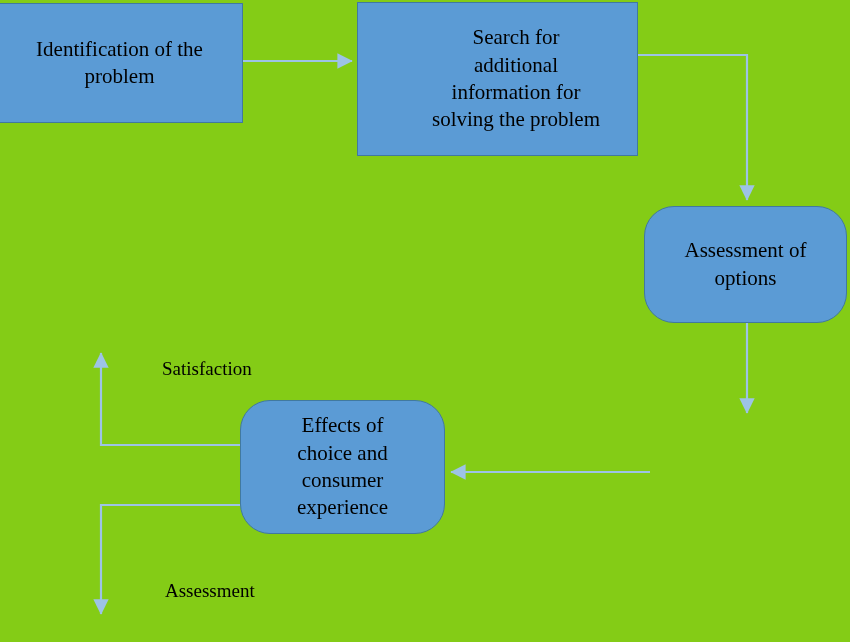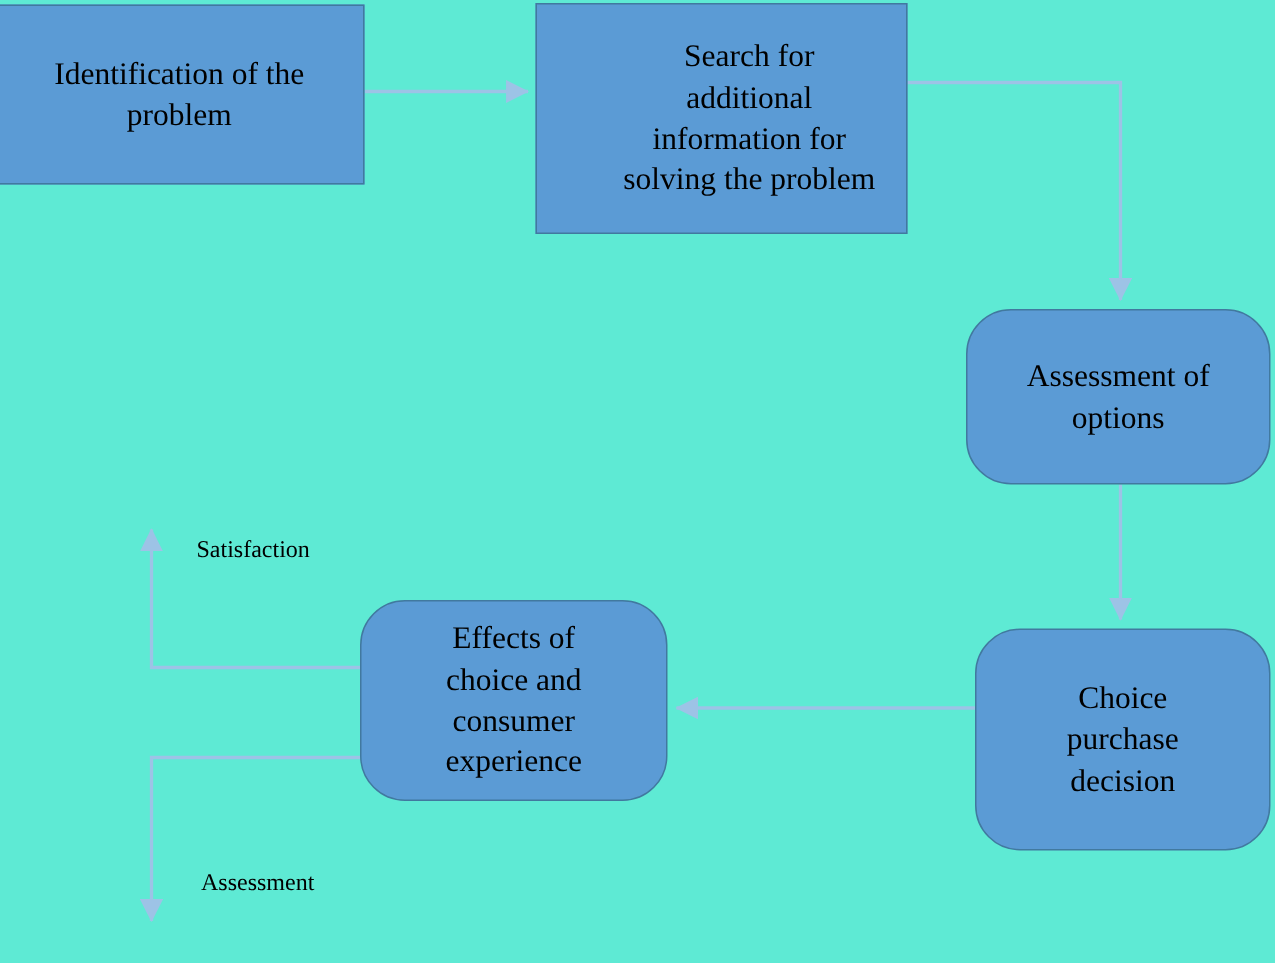--- a/index.html
+++ b/index.html
@@ -8,21 +8,21 @@
     padding: 0;
     background: #ffffff;
   }
   body {
     font-family: "Liberation Serif", "DejaVu Serif", serif;
   }
   #diagram-canvas {
     position: relative;
     width: 850px;
     height: 642px;
-    background: #5eead4;
+    background: #84cc16;
     overflow: hidden;
   }
   #connector-layer {
     position: absolute;
     left: 0;
     top: 0;
     width: 850px;
     height: 642px;
     pointer-events: none;
   }
@@ -49,24 +49,25 @@
   }
   .node-label {
     display: block;
     padding: 0 8px;
     white-space: pre-line;
   }
   .edge-label {
     position: absolute;
     color: #000000;
     font-family: "Liberation Serif", "DejaVu Serif", serif;
-    font-size: 16px;
+    font-size: 19px;
     line-height: 1;
     white-space: nowrap;
     z-index: 3;
+    margin-left: 31px;
   }
 </style>
 </head>
 <body>
 
 <div id="diagram-canvas">
 
   <svg id="connector-layer" viewBox="0 0 850 642" width="850" height="642" xmlns="http://www.w3.org/2000/svg">
     <defs>
       <marker id="arrow-end" viewBox="0 0 10 10" refX="9.5" refY="5" markerWidth="7" markerHeight="7" orient="auto-start-reverse">
@@ -87,37 +88,32 @@
 
       <path d="M 240 505 L 101 505 L 101 614" marker-end="url(#arrow-end)"></path>
     </g>
   </svg>
 
   <div class="node rect" style="left:-4px; top:3px; width:247px; height:120px;">
     <span class="node-label">Identification of the
 problem</span>
   </div>
 
-  <div class="node rect" style="left:357px; top:2px; width:248px; height:154px;padding-left:37px;">
+  <div class="node rect" style="left:357px; top:2px; width:281px; height:154px;padding-left:37px;">
     <span class="node-label">Search for
 additional
 information for
 solving the problem</span>
   </div>
 
   <div class="node rounded" style="left:644px; top:206px; width:203px; height:117px;">
     <span class="node-label">Assessment of
 options</span>
   </div>
 
-  <div class="node rounded" style="left:650px; top:419px; width:197px; height:148px;">
-    <span class="node-label">Choice
-purchase
-decision</span>
-  </div>
 
   <div class="node rounded" style="left:240px; top:400px; width:205px; height:134px;">
     <span class="node-label">Effects of
 choice and
 consumer
 experience</span>
   </div>
 
   <div class="edge-label" style="left:131px; top:359px;">Satisfaction</div>
 

